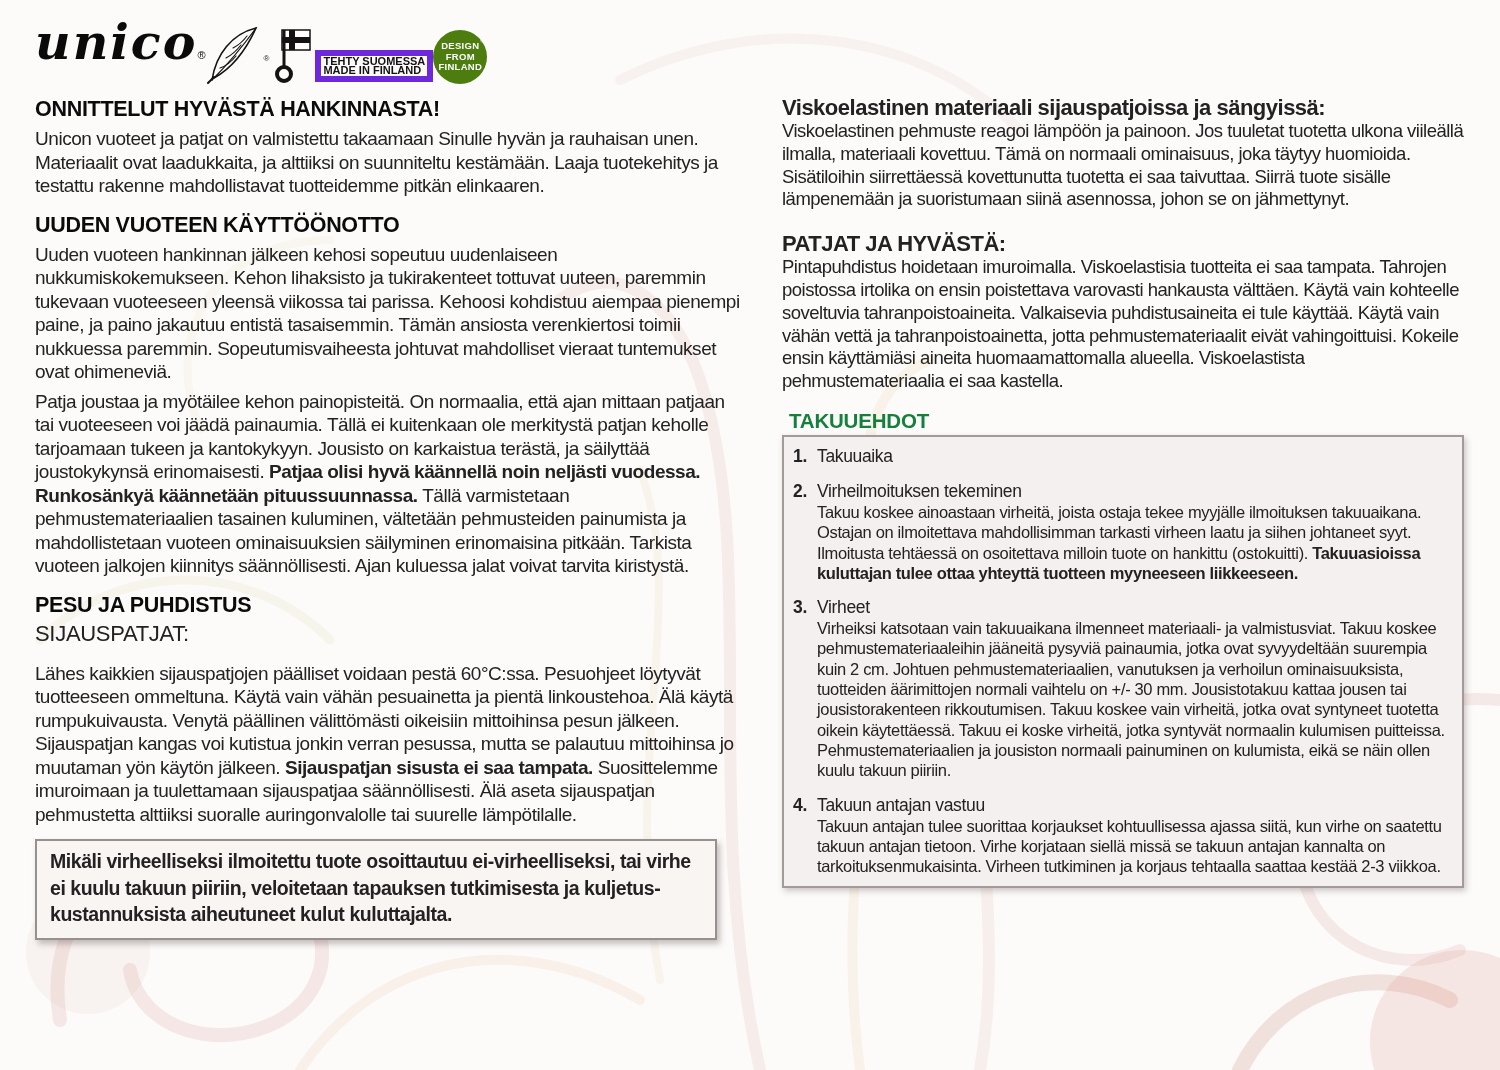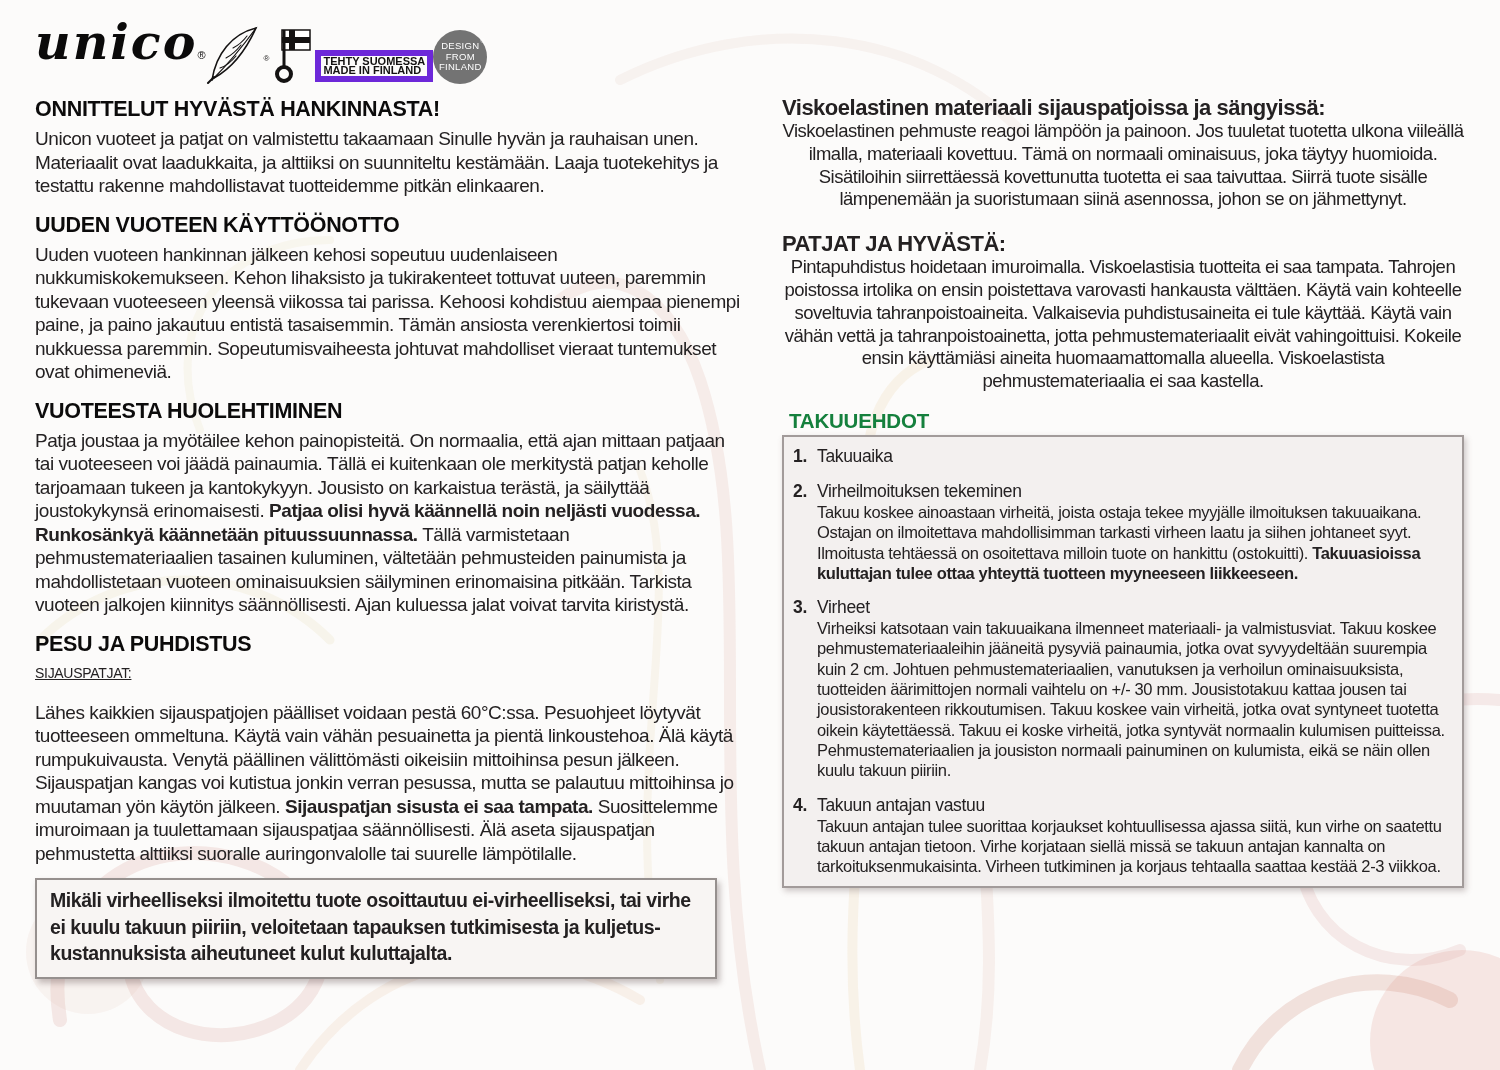--- a/index.html
+++ b/index.html
@@ -22,49 +22,49 @@
     font-family:"DejaVu Serif","Liberation Serif",serif;
     font-style:italic; font-weight:bold; font-size:49px; letter-spacing:2px; color:#0b0a0a;
   }
   .brand-reg { font-size:11px; font-style:normal; vertical-align:baseline; color:#0b0a0a; }
   .feather { margin-top:2px; }
   .flag-badge { display:flex; align-items:flex-start; gap:3px; margin-top:6px; }
   .flag-reg { font-size:8px; margin-top:26px; color:#1c1a1a; }
   .flag-text { font-size:11px; font-weight:bold; line-height:9px; letter-spacing:0; color:#141212;
                border:6px solid #6d28d9; padding:1px 2px; margin-top:22px; }
   .round-badge {
-    width:54px; height:54px; border-radius:50%; background:#737373; color:#ffffff;
+    width:54px; height:54px; border-radius:50%; background:#4d7c0f; color:#ffffff;
     display:flex; flex-direction:column; align-items:center; justify-content:center;
-    font-size:9.5px; font-weight:normal; line-height:10.5px; letter-spacing:0.3px;
+    font-size:9.5px; font-weight:bold; line-height:10.5px; letter-spacing:0.3px;
     position:relative; margin-top:3px; flex:0 0 auto;
   }
   .round-badge .reg { position:absolute; right:2px; top:6px; font-size:6px; }
 
   
   .hd {
     font-size:21.5px; font-weight:800; letter-spacing:-0.3px; color:#0c0b0b;
     margin:15px 0 0 0; line-height:24px;
   }
   .hd-first { margin-top:13px; }
   .p-l { font-size:19px; line-height:23.5px; letter-spacing:-0.45px; margin:6px 0 0 0; }
-  .subhead { font-size:14px; letter-spacing:-0.3px; margin:5px 0 16px 0; line-height:24px;text-decoration:underline; }
+  .subhead { font-size:22px; letter-spacing:-0.3px; margin:5px 0 16px 0; line-height:24px; }
   .b { font-weight:bold; }
 
   .note-box {
     margin-top:13px; width:652px;
     border:2px solid #96908e; background:#f8f5f3;
     box-shadow:3px 4px 6px rgba(95,75,75,0.35);
     padding:7px 13px 10px 13px;
     font-weight:bold; font-size:19.5px; line-height:26.5px; letter-spacing:-0.45px;
   }
 
   
   .r-subhead { font-size:22px; font-weight:bold; letter-spacing:-0.5px; margin:0; line-height:23px; }
   .r-subhead-2 { margin-top:21px; }
-  .p-r { font-size:18.5px; line-height:22.8px; letter-spacing:-0.5px; margin:1px 0 0 0;text-align:center; }
+  .p-r { font-size:18.5px; line-height:22.8px; letter-spacing:-0.5px; margin:1px 0 0 0; }
   .takuu-hd {
     font-size:20.5px; font-weight:800; letter-spacing:-0.2px; color:#15803d;
     margin:16px 0 3px 7px; line-height:23px;
   }
   .takuu-box {
     border:2px solid #a29b9a; background:#f3f0ef;
     box-shadow:2px 3px 6px rgba(95,75,75,0.3);
     padding:9px 10px 10px 8px;
   }
   .t-item { position:relative; padding-left:25px; font-size:16.5px; line-height:20.3px;
@@ -138,21 +138,20 @@
         <span>FINLAND</span>
       </div>
     </div>
 
     <h2 class="hd hd-first">ONNITTELUT HYVÄSTÄ HANKINNASTA!</h2>
     <p class="p-l">Unicon vuoteet ja patjat on valmistettu takaamaan Sinulle hyvän ja rauhaisan unen. Materiaalit ovat laadukkaita, ja alttiiksi on suunniteltu kestämään. Laaja tuotekehitys ja testattu rakenne mahdollistavat tuotteidemme pitkän elinkaaren.</p>
 
     <h2 class="hd">UUDEN VUOTEEN KÄYTTÖÖNOTTO</h2>
     <p class="p-l">Uuden vuoteen hankinnan jälkeen kehosi sopeutuu uudenlaiseen nukkumiskokemukseen. Kehon lihaksisto ja tukirakenteet tottuvat uuteen, paremmin tukevaan vuoteeseen yleensä viikossa tai parissa. Kehoosi kohdistuu aiempaa pienempi paine, ja paino jakautuu entistä tasaisemmin. Tämän ansiosta verenkiertosi toimii nukkuessa paremmin. Sopeutumisvaiheesta johtuvat mahdolliset vieraat tuntemukset ovat ohimeneviä.</p>
 
-    <h2 class="hd">VUOTEESTA HUOLEHTIMINEN</h2>
     <p class="p-l"><span>Patja joustaa ja myötäilee kehon painopisteitä. On normaalia, että ajan mittaan patjaan tai vuoteeseen voi jäädä painaumia. Tällä ei kuitenkaan ole merkitystä patjan keholle tarjoamaan tukeen ja kantokykyyn. Jousisto on karkaistua terästä, ja säilyttää joustokykynsä erinomaisesti. </span><span class="b">Patjaa olisi hyvä käännellä noin neljästi vuodessa. Runkosänkyä käännetään pituussuunnassa.</span><span> Tällä varmistetaan pehmustemateriaalien tasainen kuluminen, vältetään pehmusteiden painumista ja mahdollistetaan vuoteen ominaisuuksien säilyminen erinomaisina pitkään. Tarkista vuoteen jalkojen kiinnitys säännöllisesti. Ajan kuluessa jalat voivat tarvita kiristystä.</span></p>
 
     <h2 class="hd">PESU JA PUHDISTUS</h2>
     <p class="subhead">SIJAUSPATJAT:</p>
     <p class="p-l"><span>Lähes kaikkien sijauspatjojen päälliset voidaan pestä 60°C:ssa. Pesuohjeet löytyvät tuotteeseen ommeltuna. Käytä vain vähän pesuainetta ja pientä linkoustehoa. Älä käytä rumpukuivausta. Venytä päällinen välittömästi oikeisiin mittoihinsa pesun jälkeen. Sijauspatjan kangas voi kutistua jonkin verran pesussa, mutta se palautuu mittoihinsa jo muutaman yön käytön jälkeen. </span><span class="b">Sijauspatjan sisusta ei saa tampata.</span><span> Suosittelemme imuroimaan ja tuulettamaan sijauspatjaa säännöllisesti. Älä aseta sijauspatjan pehmustetta alttiiksi suoralle auringonvalolle tai suurelle lämpötilalle.</span></p>
 
     <div class="note-box">
       <span>Mikäli virheelliseksi ilmoitettu tuote osoittautuu ei-virheelliseksi, tai virhe ei kuulu takuun piiriin, veloitetaan tapauksen tutkimisesta ja kuljetus­kustannuksista aiheutuneet kulut kuluttajalta.</span>
     </div>
   </div>

